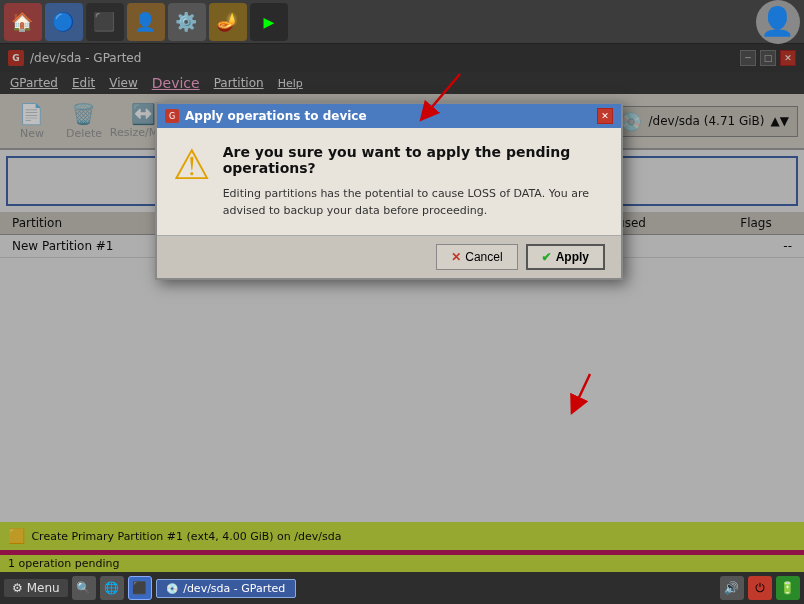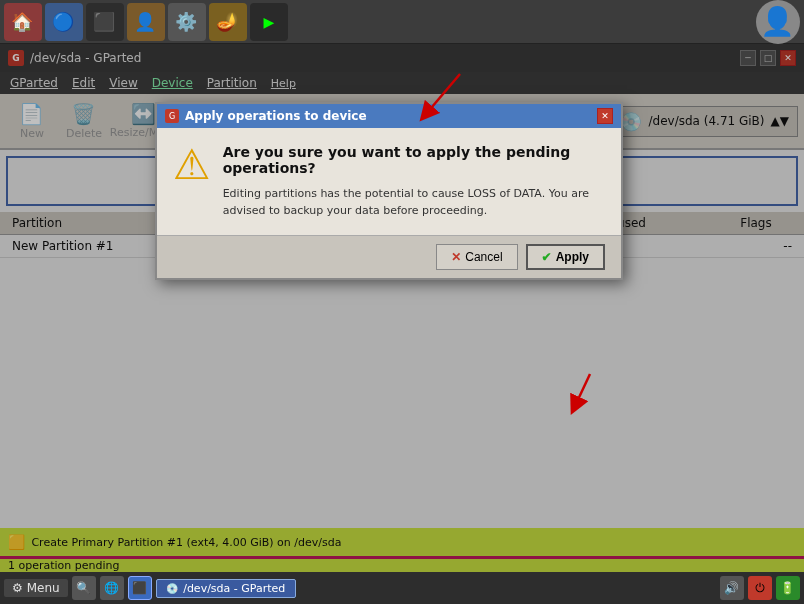--- a/index.html
+++ b/index.html
@@ -39,21 +39,21 @@
       <div style="width:16px;height:16px;background:#555;border:1px solid #777;color:#ccc;font-size:9px;cursor:pointer;display:flex;align-items:center;justify-content:center;">─</div>
       <div style="width:16px;height:16px;background:#555;border:1px solid #777;color:#ccc;font-size:9px;cursor:pointer;display:flex;align-items:center;justify-content:center;">□</div>
       <div style="width:16px;height:16px;background:#c0392b;border:1px solid #aa2222;color:white;font-size:9px;cursor:pointer;display:flex;align-items:center;justify-content:center;">✕</div>
     </div>
   </div>
 
   <div style="background:#3c3c3c;display:flex;align-items:center;padding:1px 4px;height:22px;gap:2px;">
     <span style="color:#e0e0e0;padding:2px 6px;cursor:pointer;font-size:12px;text-decoration:underline;">GParted</span>
     <span style="color:#e0e0e0;padding:2px 6px;cursor:pointer;font-size:12px;text-decoration:underline;">Edit</span>
     <span style="color:#e0e0e0;padding:2px 6px;cursor:pointer;font-size:12px;text-decoration:underline;">View</span>
-    <span style="color:#86efac;padding:2px 6px;cursor:pointer;font-size:12px;text-decoration:underline;">Device</span>
+    <span style="color:#f9a8d4;padding:2px 6px;cursor:pointer;font-size:14px;text-decoration:underline;">Device</span>
     <span style="color:#e0e0e0;padding:2px 6px;cursor:pointer;font-size:12px;text-decoration:underline;">Partition</span>
     <span style="color:#e0e0e0;padding:2px 6px;cursor:pointer;font-size:11px;text-decoration:underline;">Help</span>
   </div>
 
   <div style="background:#d4d0c8;display:flex;align-items:center;padding:2px 6px;height:56px;border-bottom:2px solid #a0a0a0;gap:0;">
     <div style="display:flex;flex-direction:column;align-items:center;justify-content:center;width:52px;height:48px;background:transparent;border:none;cursor:default;color:#999;font-size:11px;gap:1px;">
       <span style="font-size:20px;">📄</span>
       <span>New</span>
     </div>
     <div style="display:flex;flex-direction:column;align-items:center;justify-content:center;width:52px;height:48px;background:transparent;border:none;cursor:default;color:#999;font-size:11px;gap:1px;">
@@ -111,21 +111,21 @@
     <div style="min-width:80px;padding:2px 4px;text-align:right;">--</div>
   </div>
 
   <div style="flex:1;background:#e8e8e8;"></div>
 
   <div style="background:#c8e040;padding:4px 8px;display:flex;align-items:center;height:28px;font-size:11px;color:#111;">
     <span style="margin-right:6px;font-size:14px;">🟨</span>
     <span>Create Primary Partition #1 (ext4, 4.00 GiB) on /dev/sda</span>
   </div>
 
-  <div style="background:#c8e040;height:16px;display:flex;align-items:center;padding:0 8px;font-size:11px;color:#111;border-top:3px solid #be185d;">
+  <div style="background:#c8e040;height:22px;display:flex;align-items:center;padding:0 8px;font-size:11px;color:#111;border-top:5px solid #be185d;">
     <span>1 operation pending</span>
   </div>
 
 </div>
 
 <div style="position:absolute;top:44px;left:0;right:0;bottom:32px;background:rgba(0,0,0,0.25);display:flex;align-items:flex-start;justify-content:flex-start;padding-top:58px;padding-left:155px;">
   <div style="background:#d4d0c8;border:2px solid #888;box-shadow:4px 4px 14px rgba(0,0,0,0.5);width:468px;">
 
     <div style="background:#4a7abf;color:white;padding:4px 8px;display:flex;align-items:center;justify-content:space-between;">
       <div style="display:flex;align-items:center;gap:6px;">

